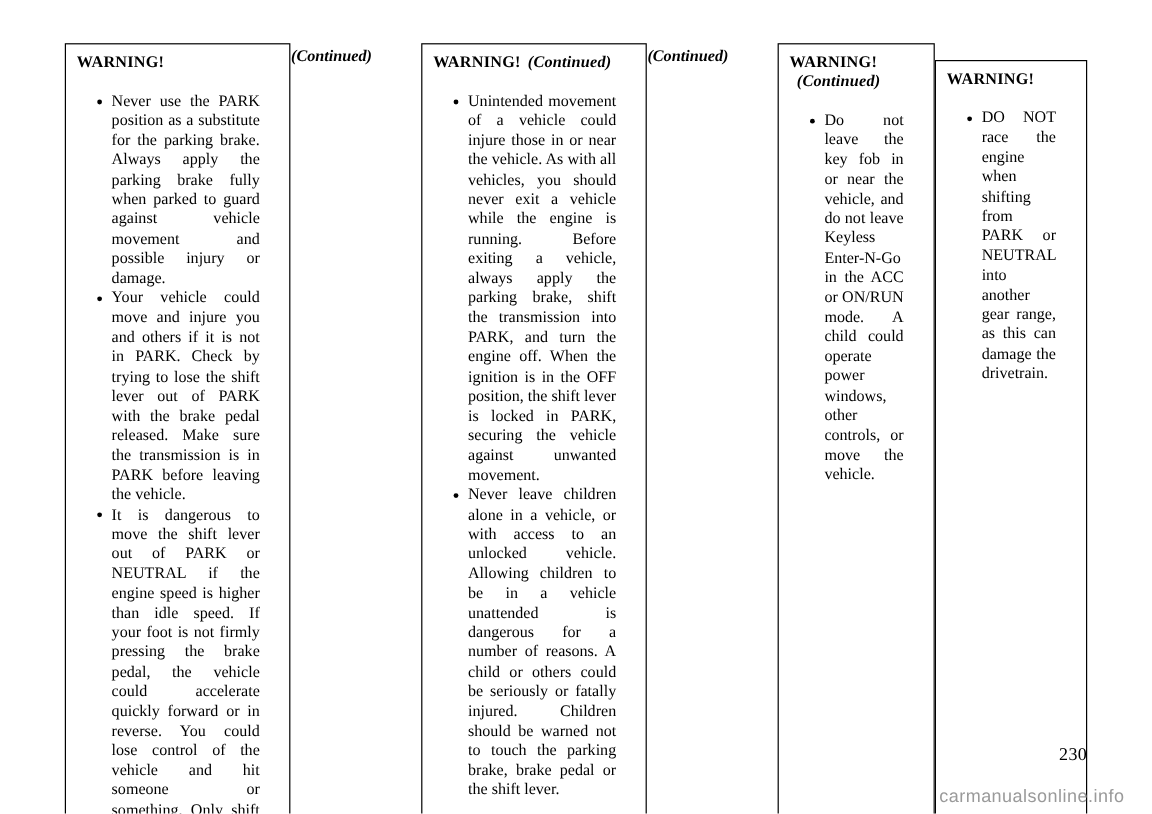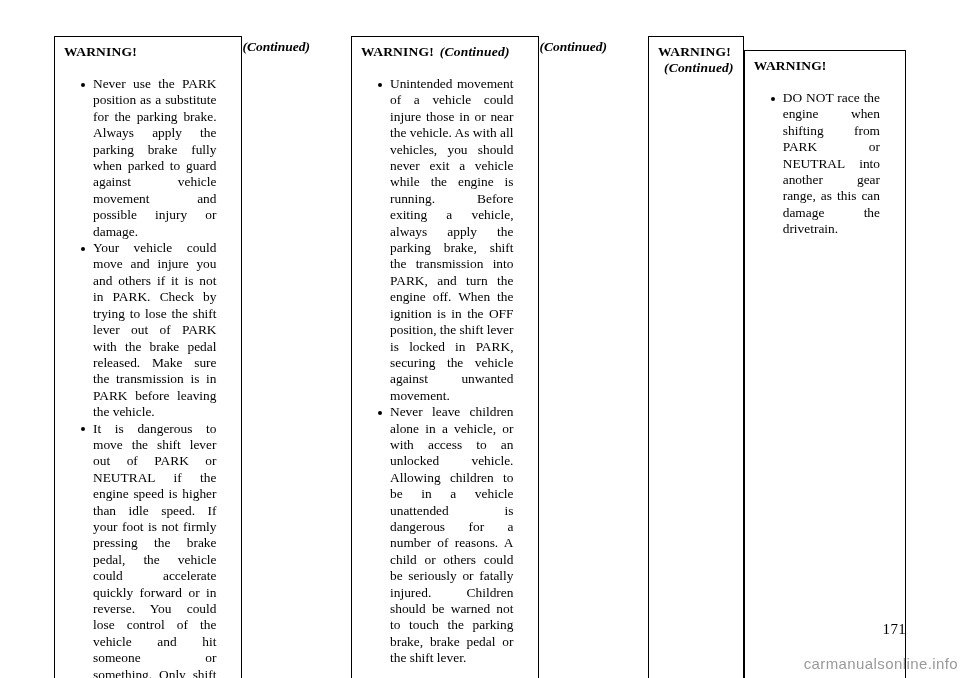--- a/index.html
+++ b/index.html
@@ -102,21 +102,21 @@
   .page-number {
     position: absolute;
     right: 54px;
     bottom: 40px;
     font-size: 15px;
     font-weight: normal;
     letter-spacing: 0.3px;
   }
   .watermark {
     position: absolute;
-    right: 2px;
+    right: 23px;
     bottom: 6px;
     font-family: "Liberation Sans", sans-serif;
     font-size: 15px;
     color: #9a9a9a;
     letter-spacing: 0.4px;
   }
 </style>
 </head>
 <body>
 
@@ -149,31 +149,34 @@
         </ul>
       </div>
       <div class="continued">(Continued)</div>
     </div>
 
     <div class="col">
       <div class="box">
         <div class="box-title">
           <span>WARNING!</span><span class="cont">(Continued)</span>
         </div>
+        <ul class="bullets">
+          <li>Do not leave the key fob in or near the vehicle, and do not leave Keyless Enter-N-Go in the ACC or ON/RUN mode. A child could operate power windows, other controls, or move the vehicle.</li>
+        </ul>
       </div>
 
       <div class="box">
         <div class="box-title">
           <span>WARNING!</span>
         </div>
         <ul class="bullets">
           <li>DO NOT race the engine when shifting from PARK or NEUTRAL into another gear range, as this can damage the drivetrain.</li>
         </ul>
       </div>
 
     </div>
 
   </div>
 
-  <div class="page-number">171</div>
+  <div class="page-number">230</div>
   <div class="watermark">carmanualsonline.info</div>
 
 </div>
 
 </body></html>

